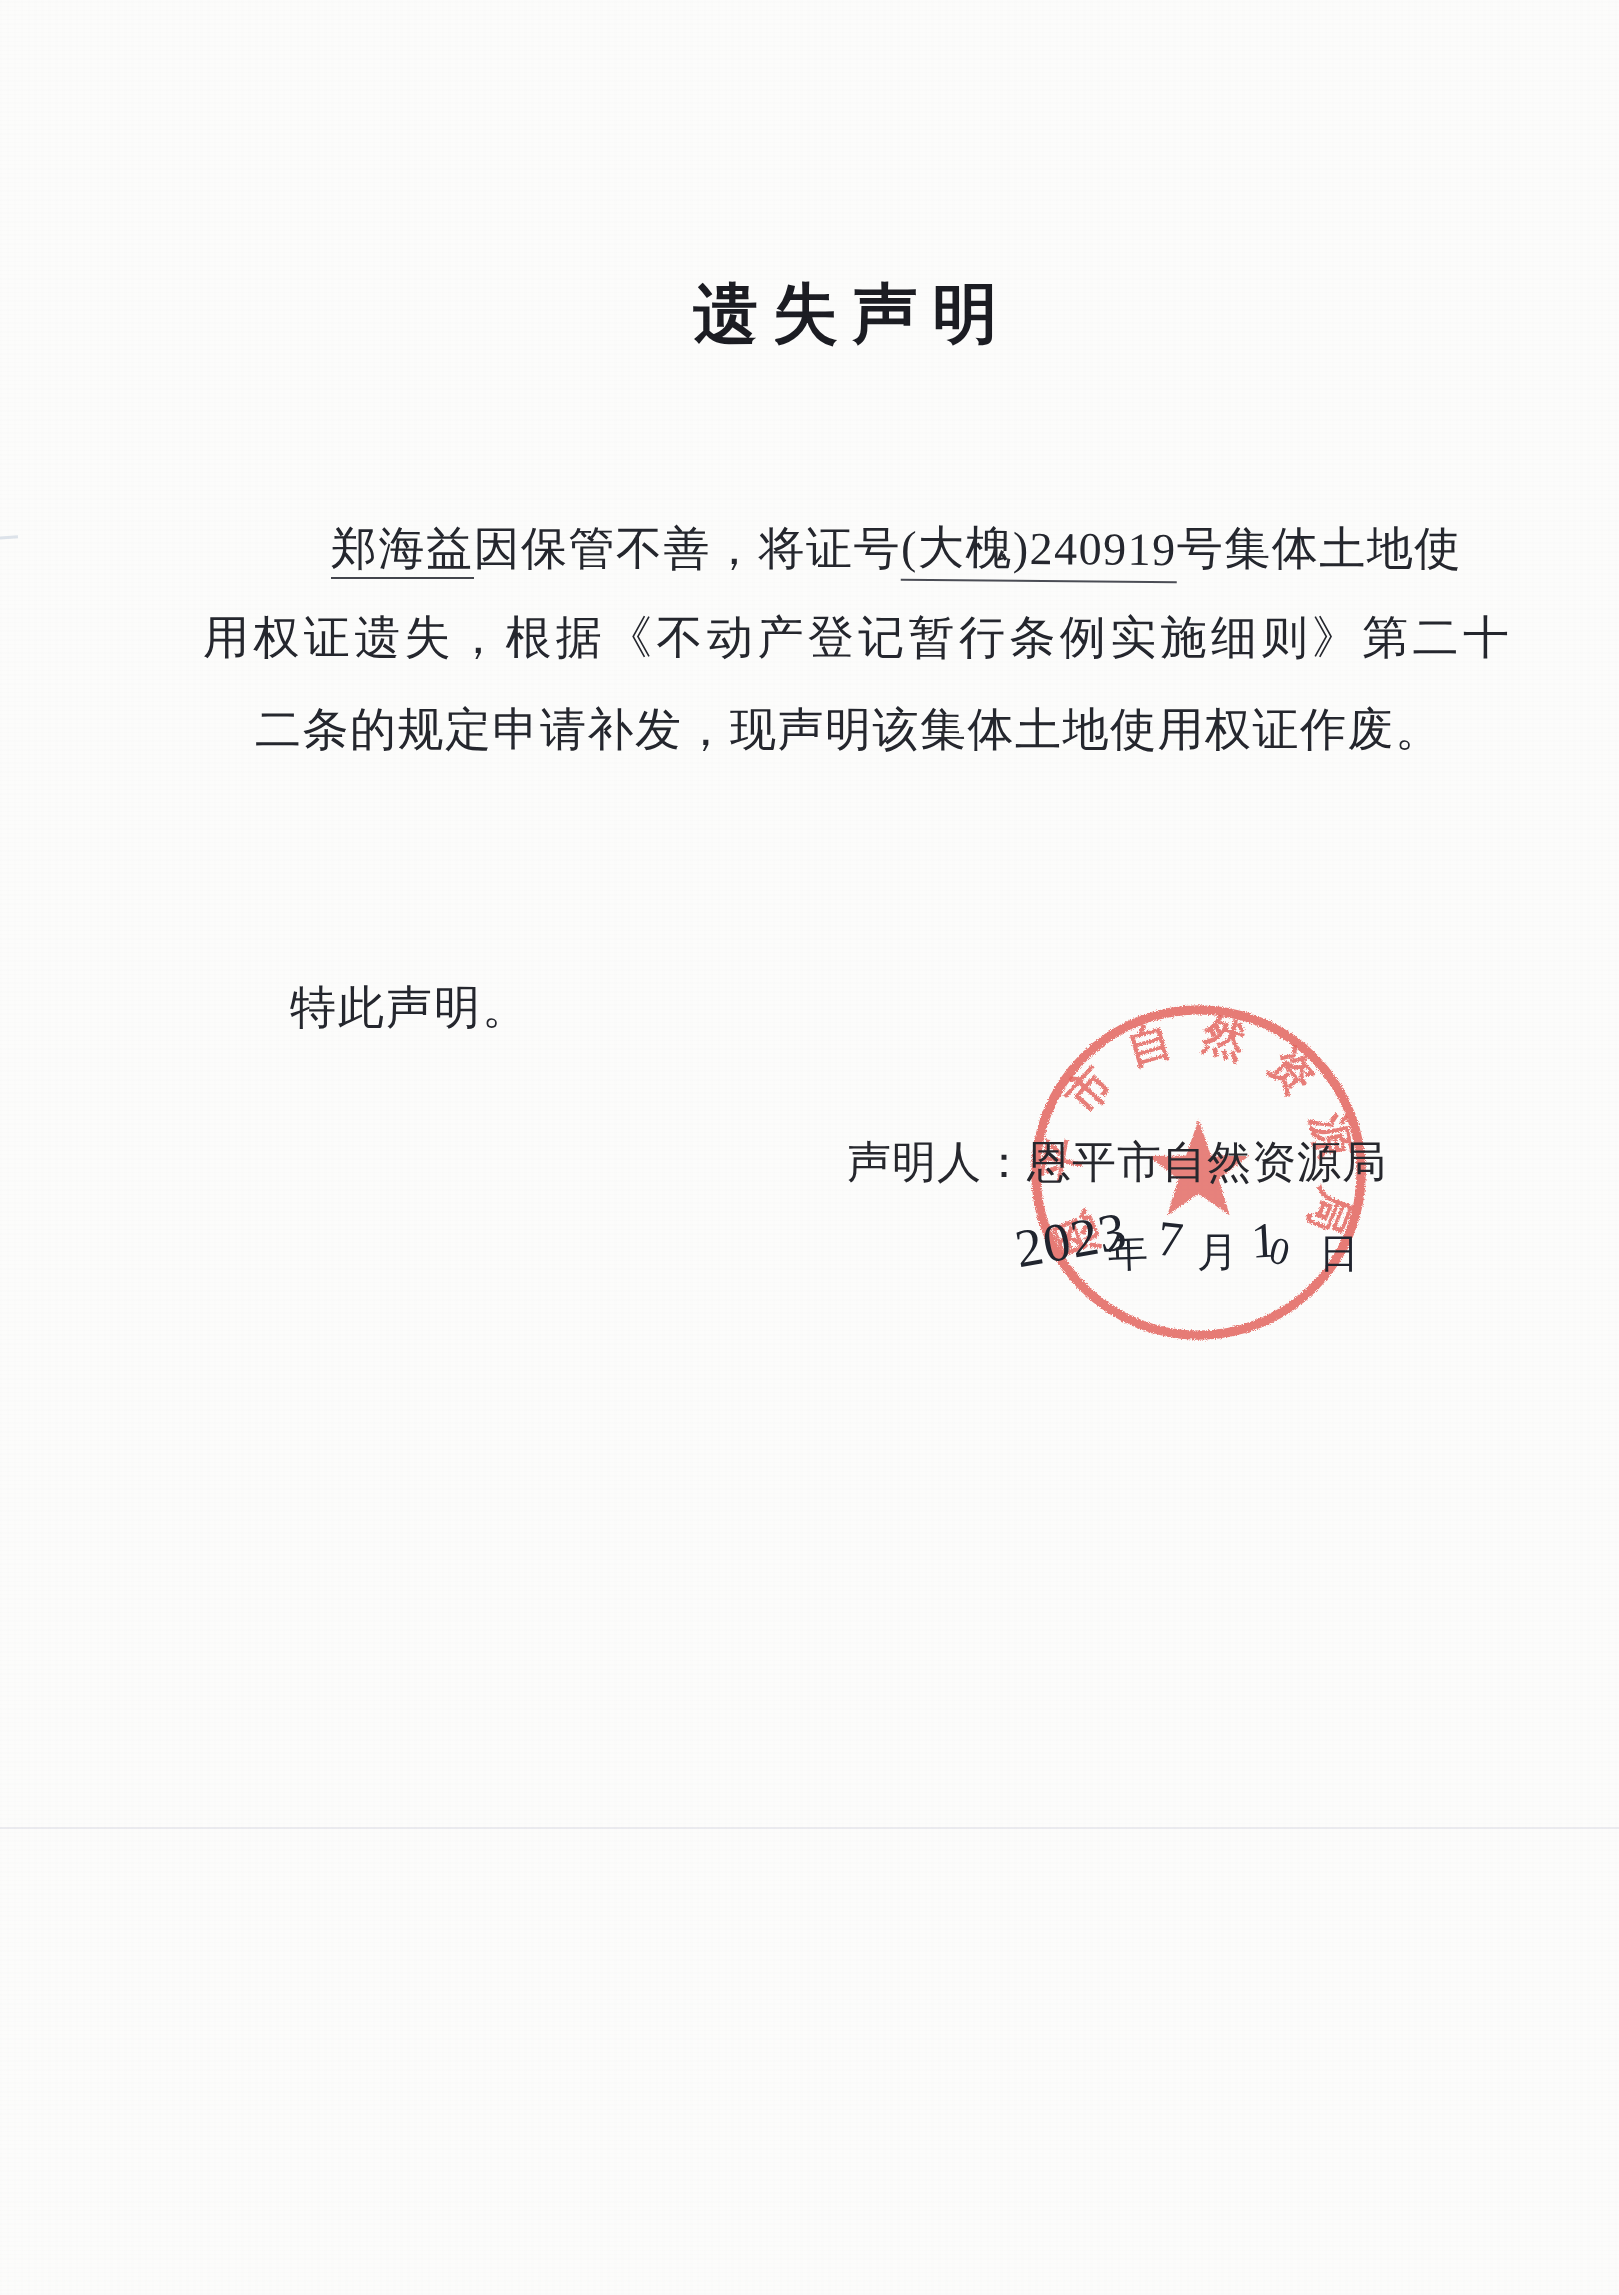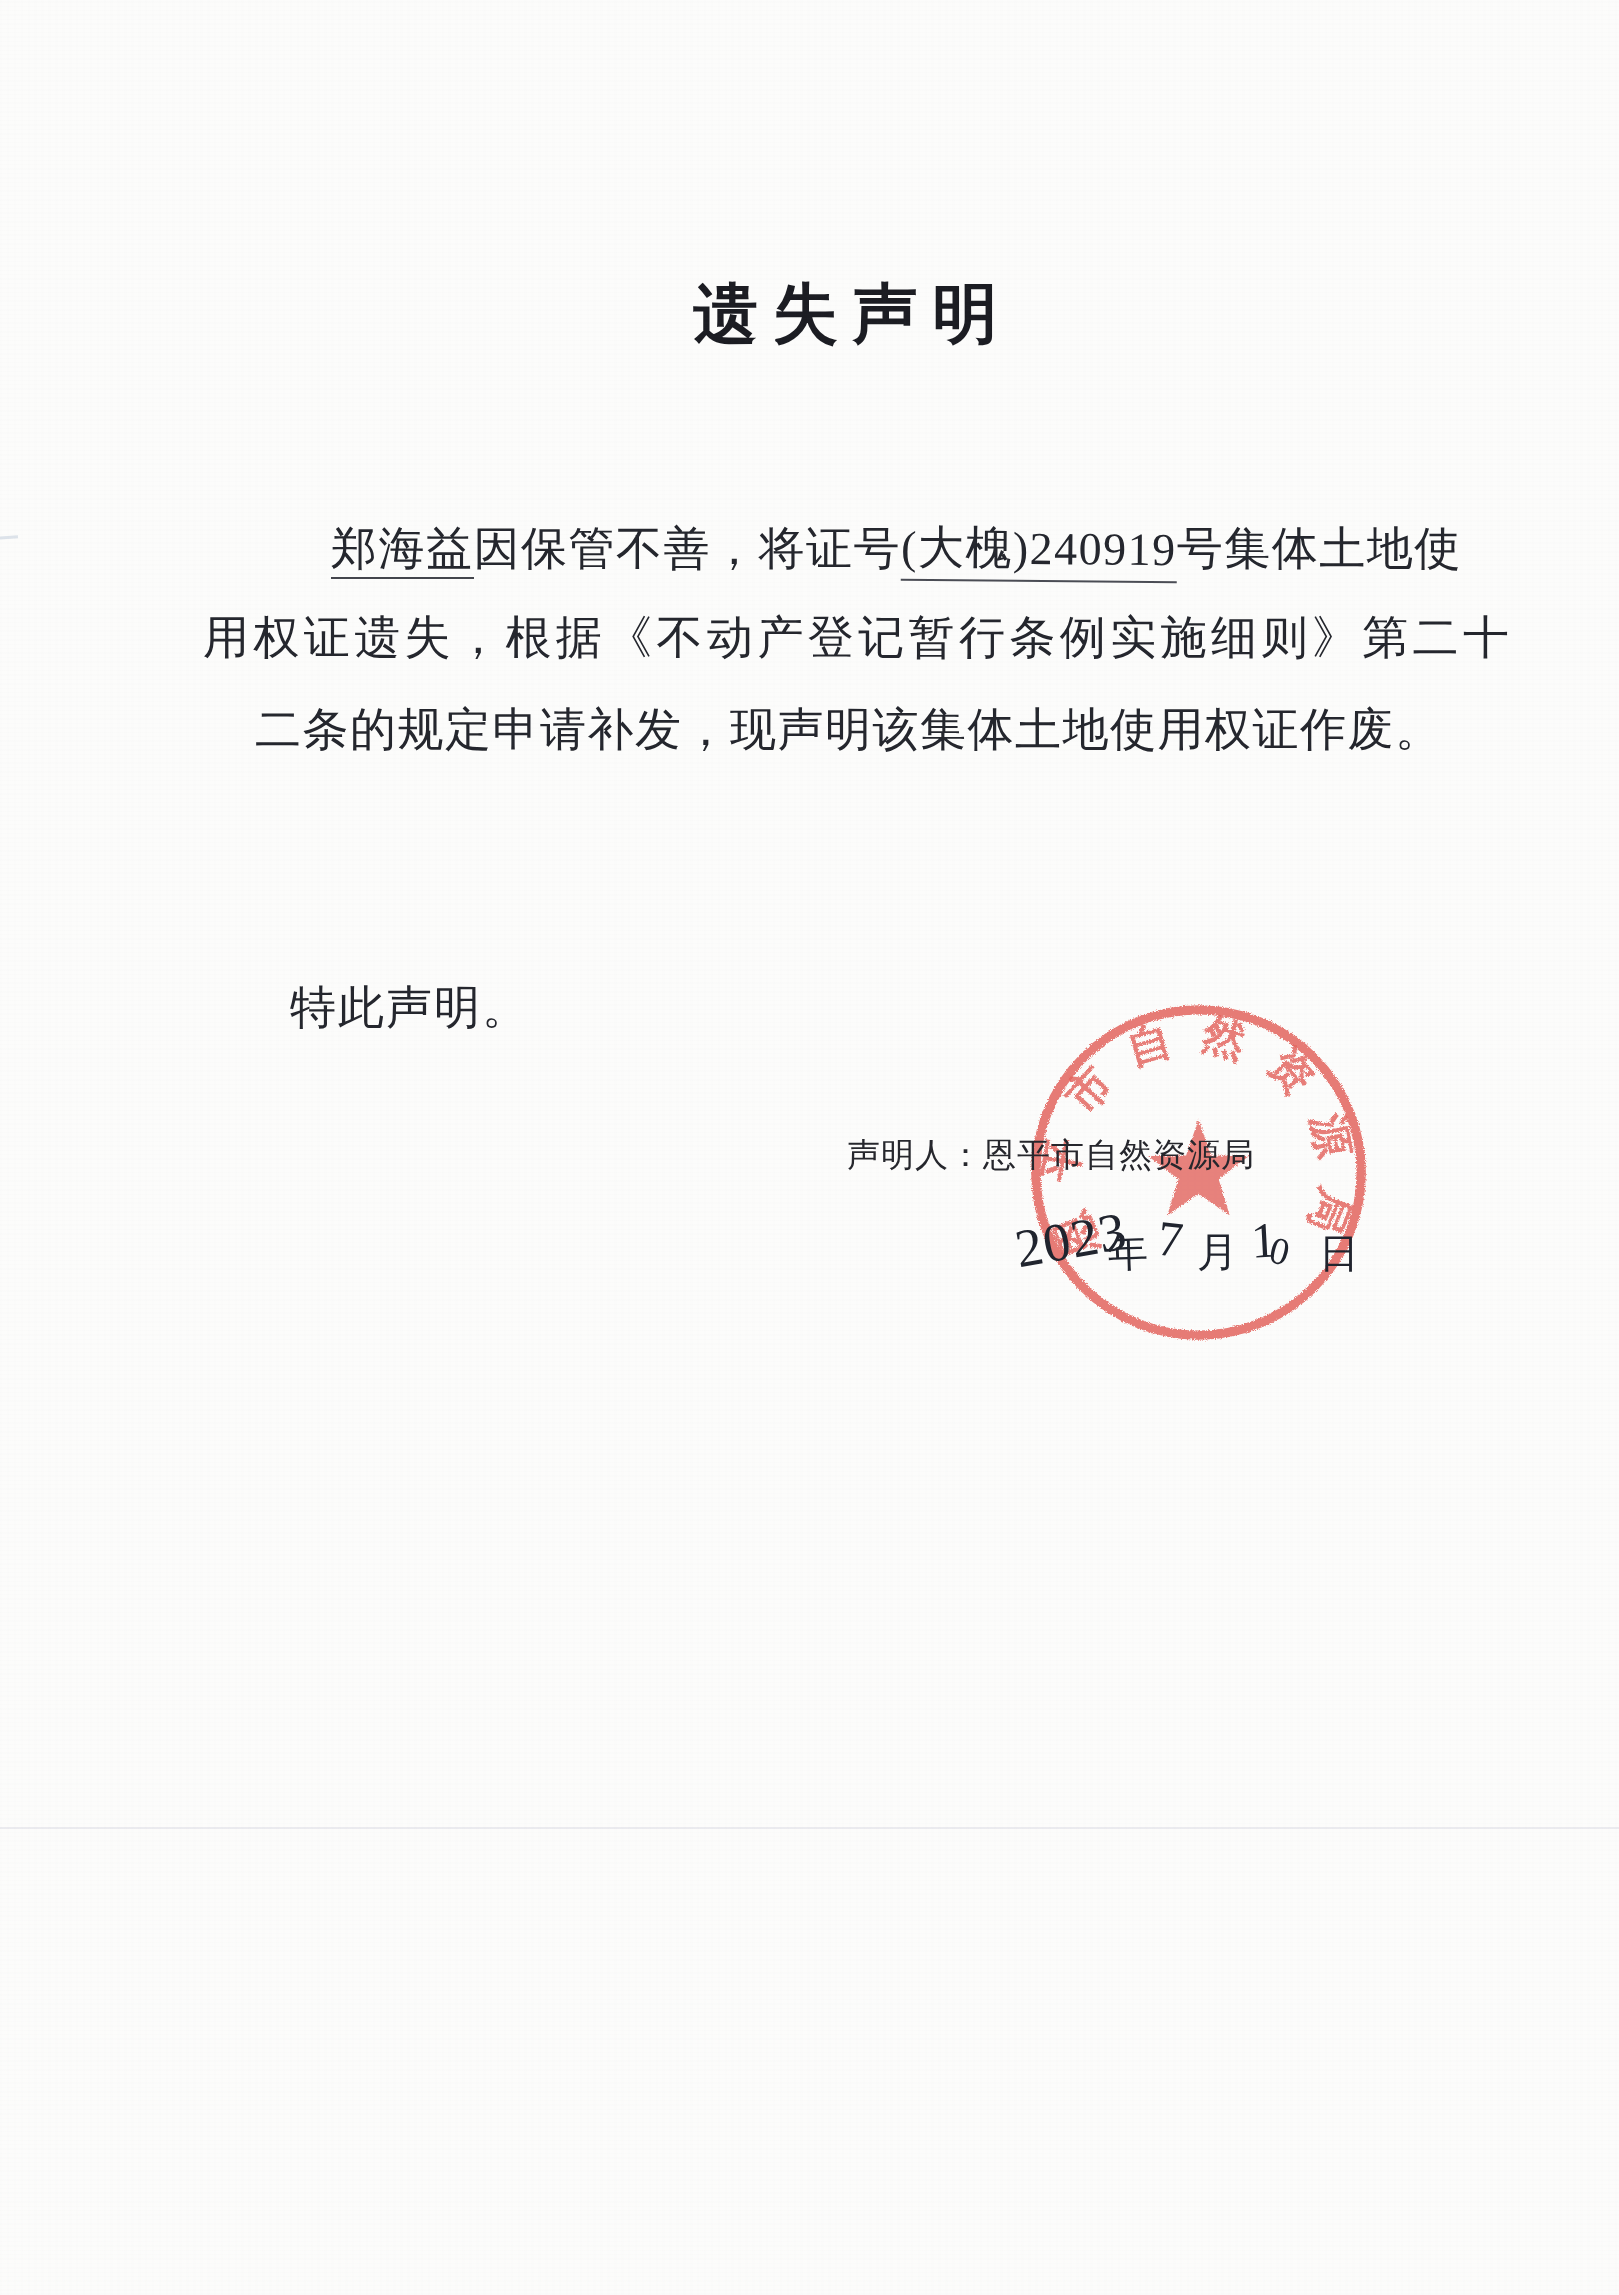--- a/index.html
+++ b/index.html
@@ -54,21 +54,21 @@
   .uline-slant {
     display: inline-block;
     border-bottom: 2.5px solid #4a4c54;
     padding-bottom: 4.4px;
     transform: rotate(0.5deg);
   }
   .signature-line {
     position: absolute;
     left: 847px;
     top: 1133px;
-    font-size: 33px;
+    font-size: 44px;
     letter-spacing: 1px;
     white-space: nowrap;
     color: #26272d;
     z-index: 5;
   }
   .hand {
     position: absolute;
     color: #20242e;
     z-index: 6;
     white-space: nowrap;

